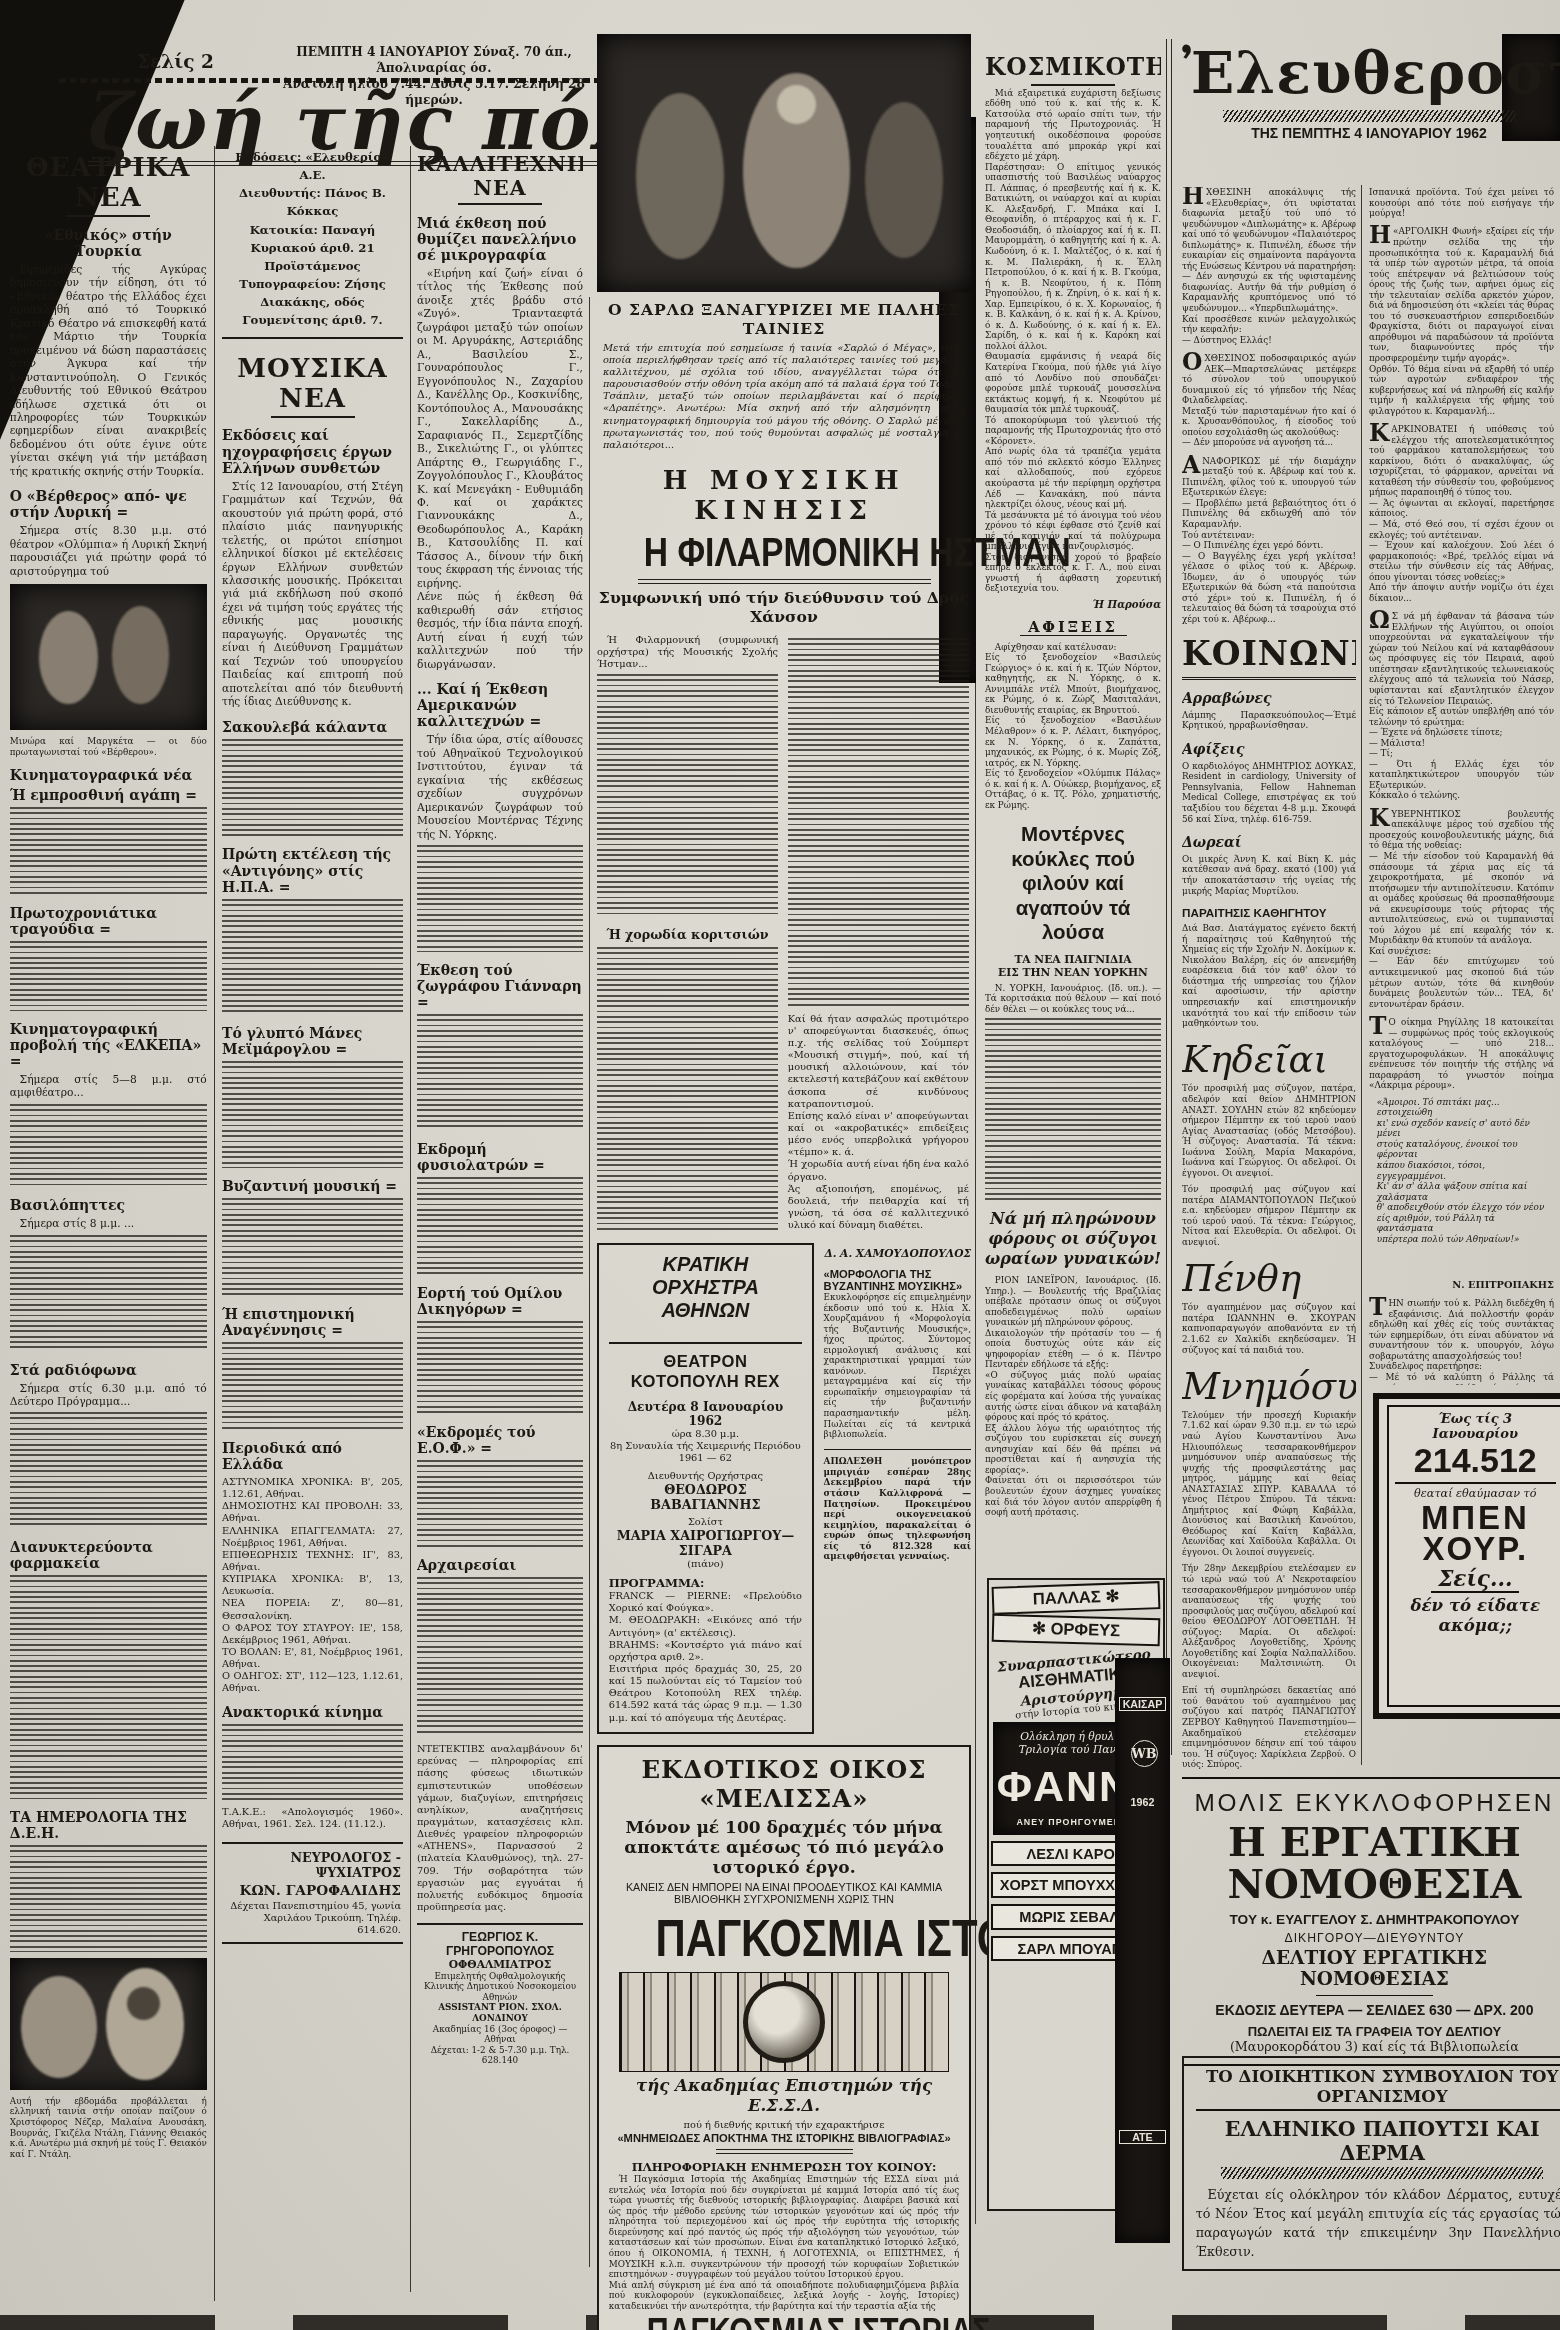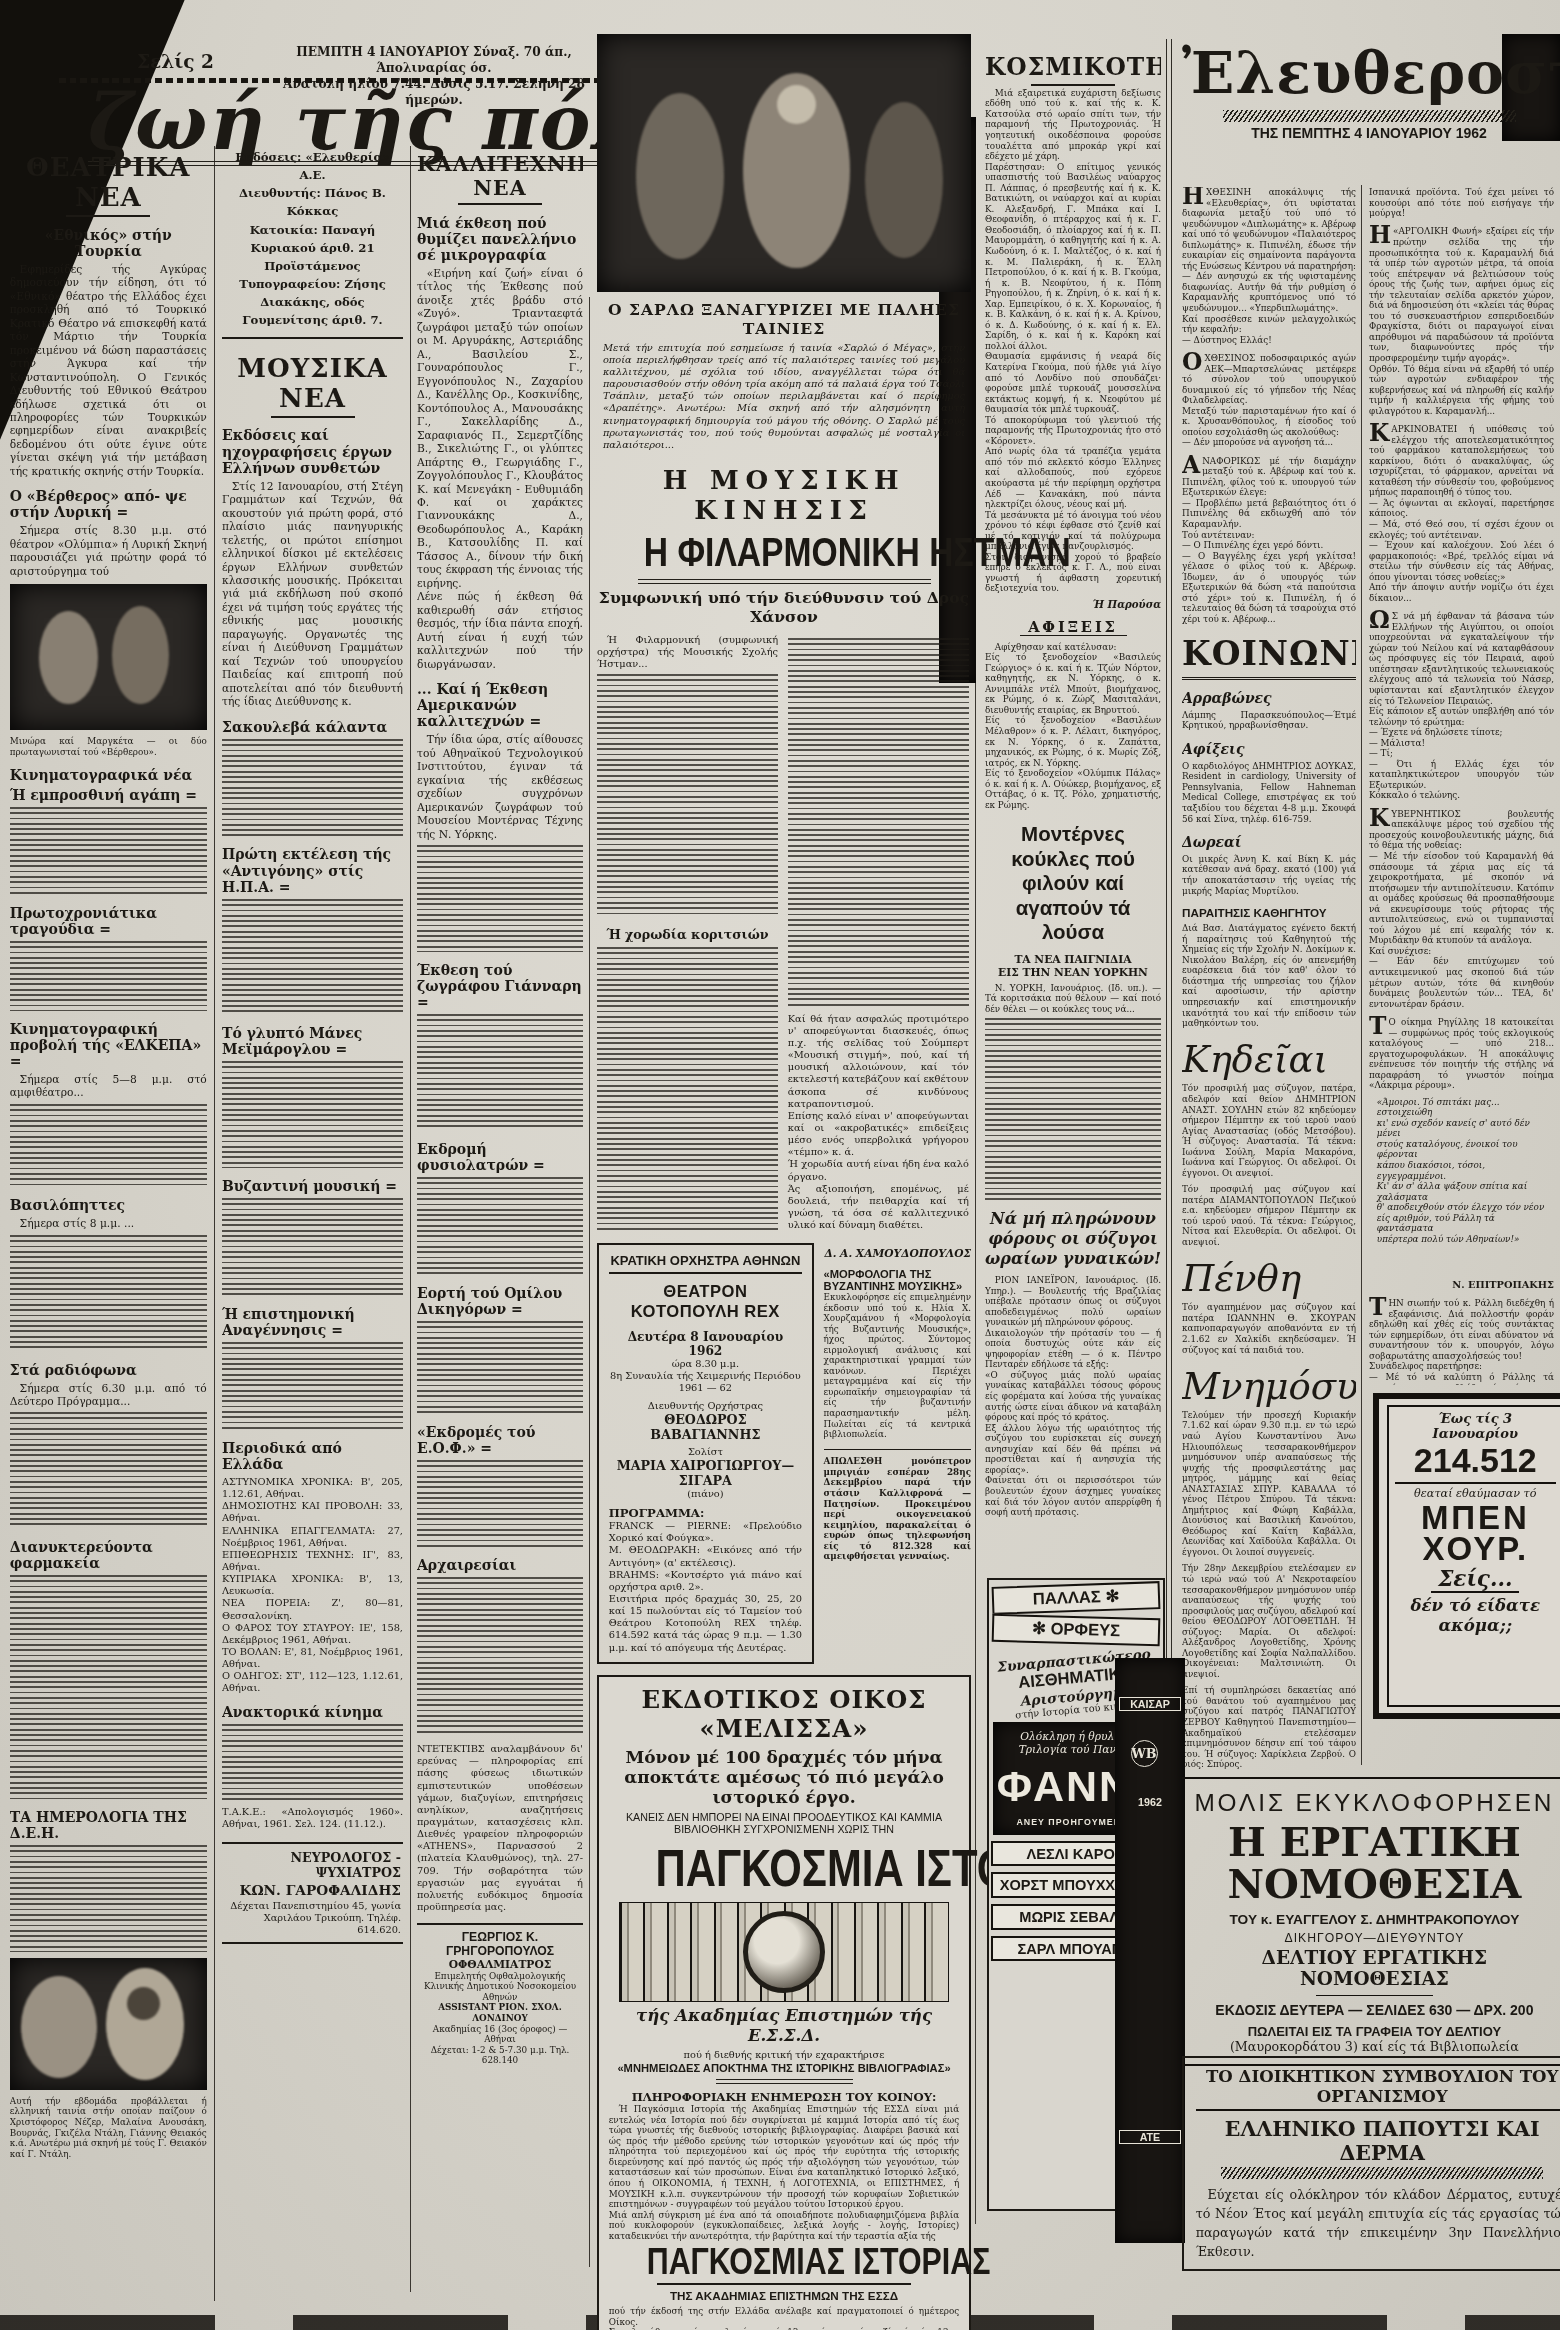--- a/index.html
+++ b/index.html
@@ -216,21 +216,21 @@
         <div class="tx" style="height:371px;"></div>
         <div class="b10 just">Καί θά ήταν ασφαλώς προτιμότερο ν' αποφεύγωνται διασκευές, όπως π.χ. τής σελίδας τού Σούμπερτ «Μουσική στιγμή», πού, καί τή μουσική αλλοιώνουν, καί τόν εκτελεστή κατεβάζουν καί εκθέτουν άσκοπα σέ κινδύνους κατραποντισμού.
 Επίσης καλό είναι ν' αποφεύγωνται καί οι «ακροβατικές» επιδείξεις μέσο ενός υπερβολικά γρήγορου «τέμπο» κ. ά.
 Ή χορωδία αυτή είναι ήδη ένα καλό όργανο.
 Άς αξιοποιήση, επομένως, μέ δουλειά, τήν πειθαρχία καί τή γνώση, τά όσα σέ καλλιτεχνικό υλικό καί δύναμη διαθέτει.</div>
       </div>
     </div>
 
     <div style="display:flex;gap:9.8px;margin-top:9.8px;">
       <div class="boxed" style="width:207px;padding:7.8px 9.8px;">
-        <div class="ctr bold sans" style="font-size:13px;border-bottom:2.9px double #1c1914;padding-bottom:4px;">ΚΡΑΤΙΚΗ ΟΡΧΗΣΤΡΑ ΑΘΗΝΩΝ</div>
+        <div class="ctr bold sans" style="font-size:20px;border-bottom:2.9px double #1c1914;padding-bottom:20px;font-style:italic;">ΚΡΑΤΙΚΗ ΟΡΧΗΣΤΡΑ ΑΘΗΝΩΝ</div>
         <div class="ctr bold sans" style="font-size:16.6px;margin-top:7.8px;letter-spacing:0.5px;">ΘΕΑΤΡΟΝ ΚΟΤΟΠΟΥΛΗ REX</div>
         <div class="ctr bold" style="font-size:12.2px;margin-top:7.8px;">Δευτέρα 8 Ιανουαρίου 1962</div>
         <div class="ctr b10">ώρα 8.30 μ.μ.</div>
         <div class="ctr b10">8η Συναυλία τής Χειμερινής Περιόδου 1961 — 62</div>
         <div class="ctr b10" style="margin-top:5.9px;">Διευθυντής Ορχήστρας</div>
         <div class="ctr bold" style="font-size:12.7px;">ΘΕΟΔΩΡΟΣ ΒΑΒΑΓΙΑΝΝΗΣ</div>
         <div class="ctr b10" style="margin-top:3.9px;">Σολίστ</div>
         <div class="ctr bold" style="font-size:12.7px;">ΜΑΡΙΑ ΧΑΙΡΟΓΙΩΡΓΟΥ— ΣΙΓΑΡΑ</div>
         <div class="ctr b10">(πιάνο)</div>
         <div class="bold" style="font-size:11.7px;margin-top:5.9px;">ΠΡΟΓΡΑΜΜΑ:</div>
@@ -407,21 +407,21 @@
       <div class="ctr" style="font-size:11.2px;font-style:italic;margin-top:2.9px;">θεαταί εθαύμασαν τό</div>
       <div class="ctr sans" style="font-size:33px;font-weight:900;letter-spacing:2.9px;line-height:.95;margin-top:2px;">ΜΠΕΝ</div>
       <div class="ctr sans" style="font-size:33px;font-weight:900;letter-spacing:2px;line-height:.95;">ΧΟΥΡ.</div>
       <div class="ctr bold" style="font-size:21.5px;font-style:italic;border-bottom:2px solid #14110d;width:88px;margin:2px auto;">Σείς...</div>
       <div class="ctr bold" style="font-size:16.6px;font-style:italic;">δέν τό είδατε</div>
       <div class="ctr bold" style="font-size:16.6px;font-style:italic;">ακόμα;;</div>
     </div>
   </div>
 
 
-  <div class="abs stripdark" style="left:1115px;top:1658px;width:70px;height:585px;color:#e8e4d8;">
+  <div class="abs stripdark" style="left:1115px;top:1658px;width:55px;height:585px;color:#e8e4d8;">
     <div class="ctr bold sans" style="font-size:10.7px;margin-top:39px;border:1px solid #e8e4d8;margin-left:3.9px;margin-right:3.9px;">ΚΑΙΣΑΡ</div>
     <div class="ctr bold" style="font-size:12.7px;margin-top:29px;border:1px solid #e8e4d8;border-radius:50%;width:25px;height:25px;line-height:25px;margin-left:15.6px;">WB</div>
     <div class="ctr bold sans" style="font-size:10.7px;margin-top:29px;">1962</div>
     <div class="ctr bold sans" style="font-size:10.7px;margin-top:322px;border:1px solid #e8e4d8;margin-left:3.9px;margin-right:3.9px;">ΑΤΕ</div>
   </div>
 
   <div class="abs" style="left:1182px;top:1777px;width:373px;border-top:2.9px solid #14110d;border-bottom:2.9px solid #14110d;padding:9.8px 5.9px;">
     <div class="ctr sans" style="font-size:24.4px;letter-spacing:2.9px;">ΜΟΛΙΣ ΕΚΥΚΛΟΦΟΡΗΣΕΝ</div>
     <div class="ctr" style="font-size:40px;font-weight:bold;line-height:1.05;margin-top:3.9px;">Η ΕΡΓΑΤΙΚΗ</div>
     <div class="ctr" style="font-size:40px;font-weight:bold;line-height:1.05;">ΝΟΜΟΘΕΣΙΑ</div>

